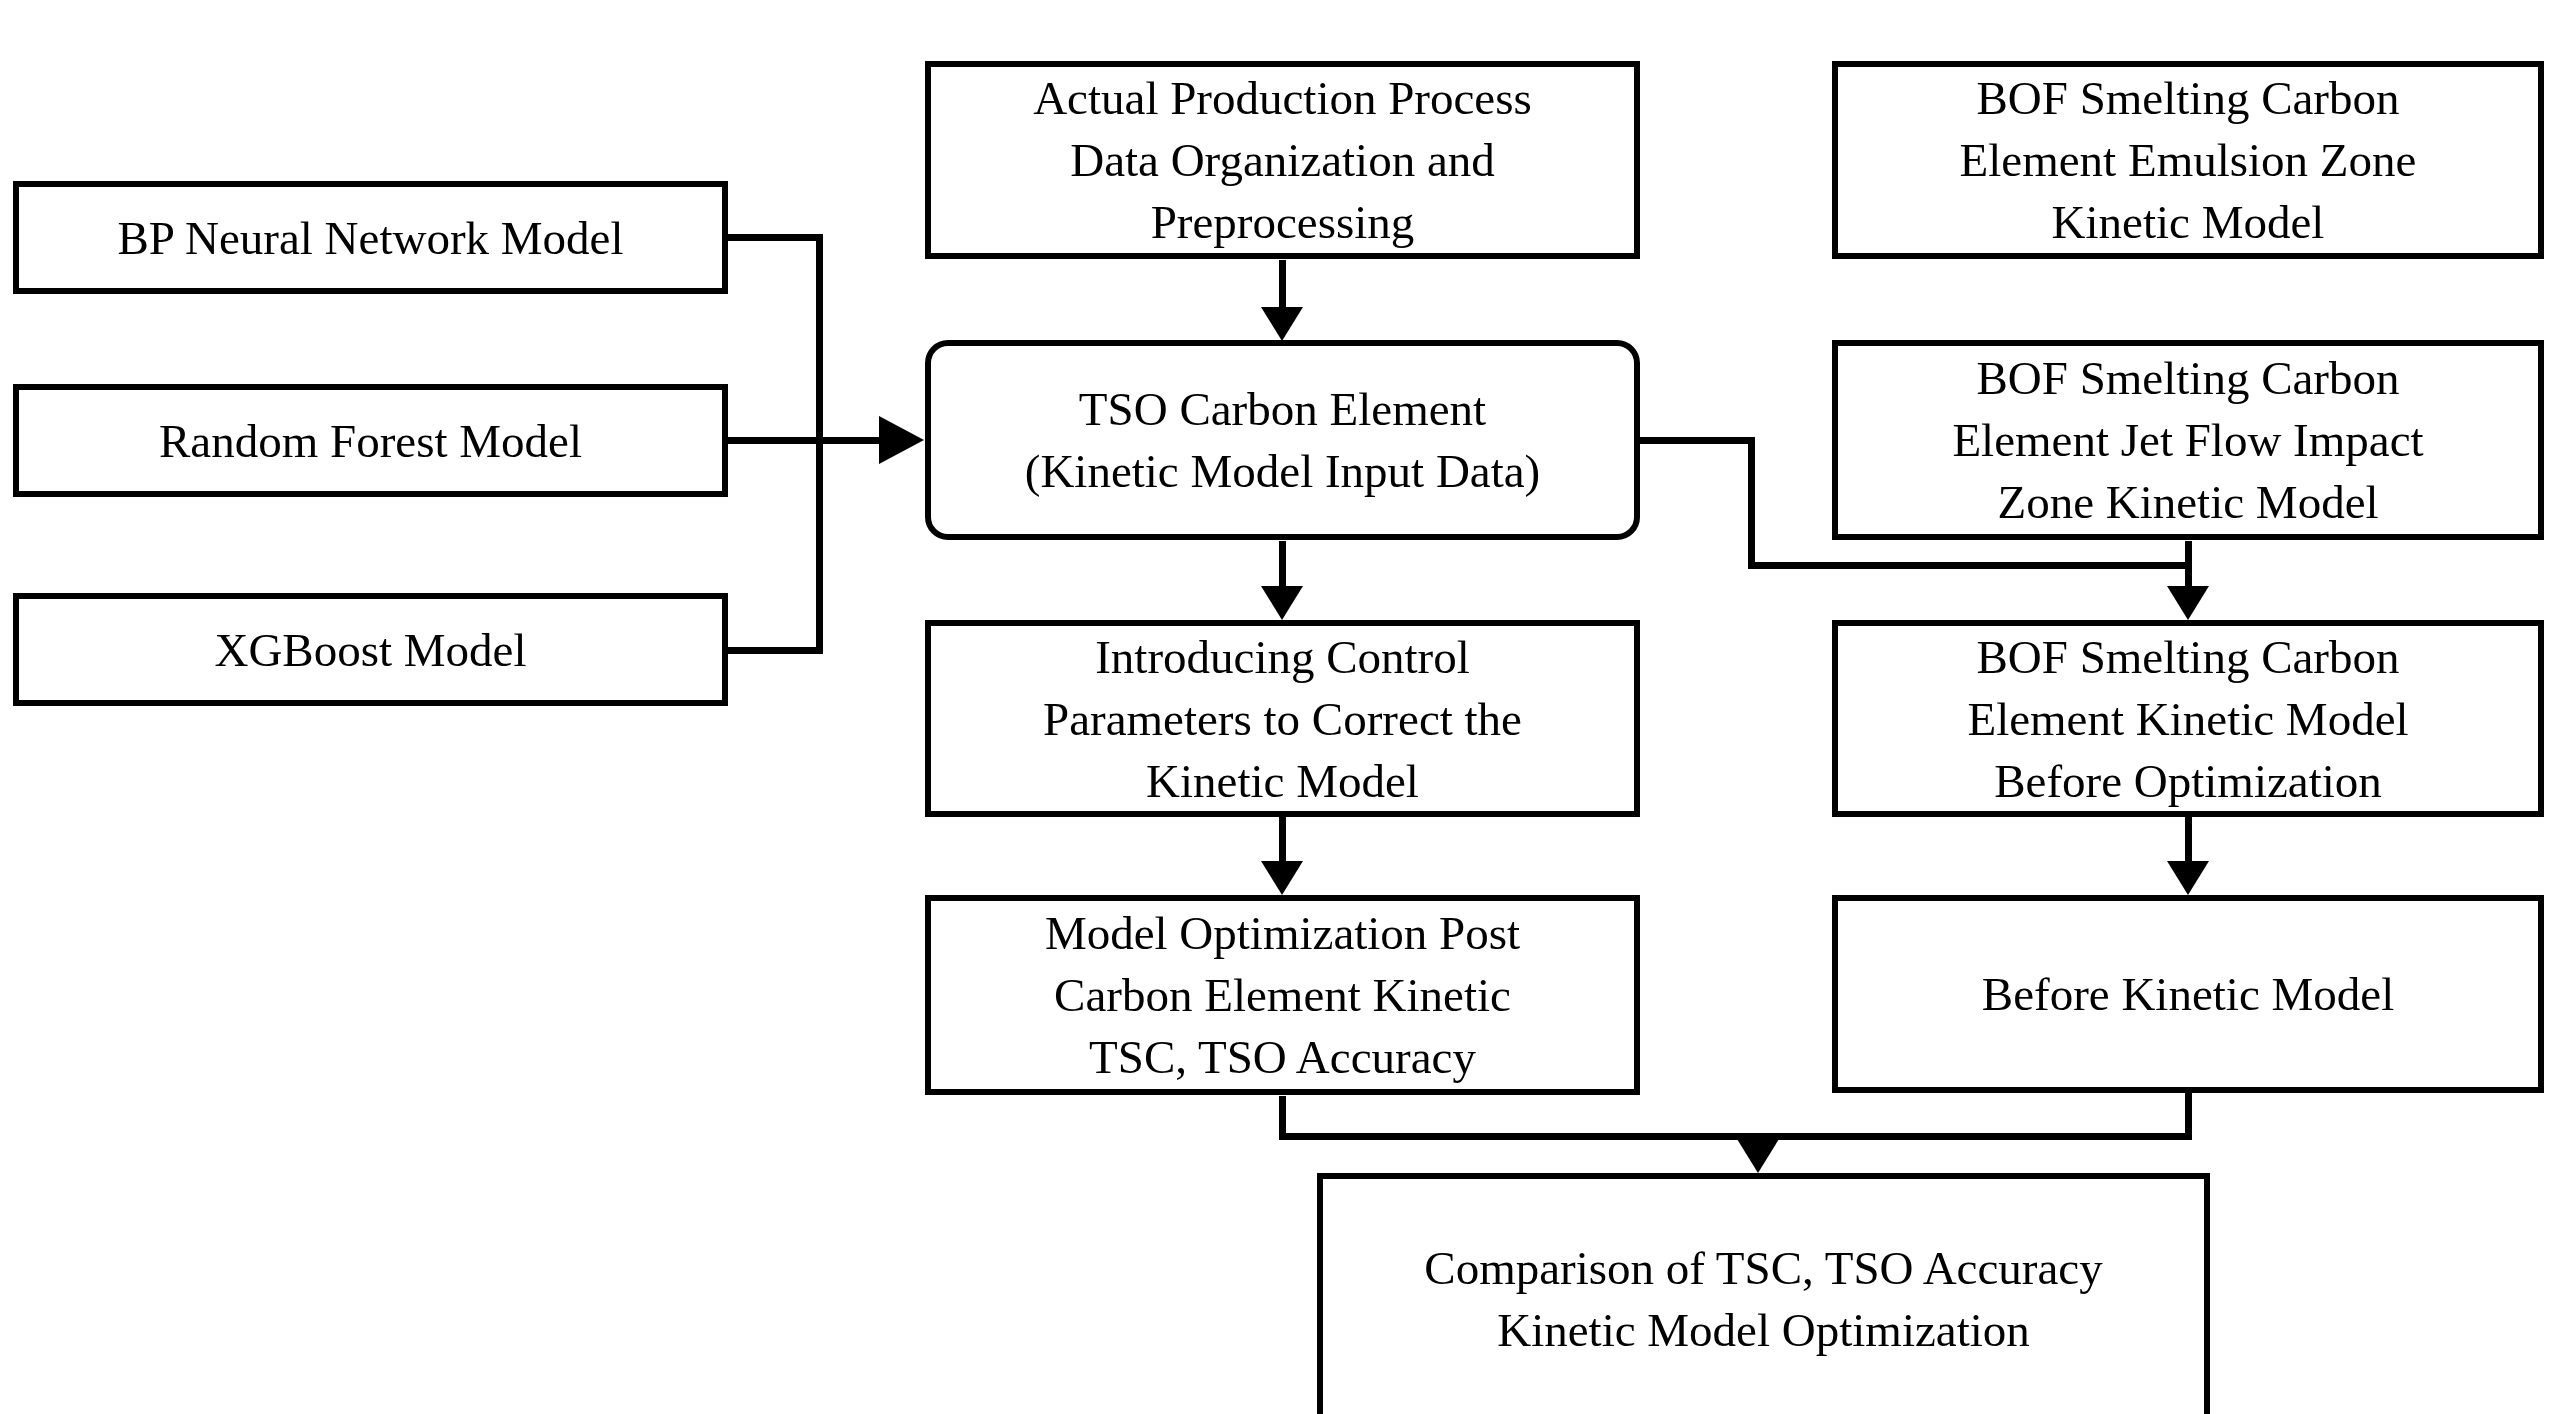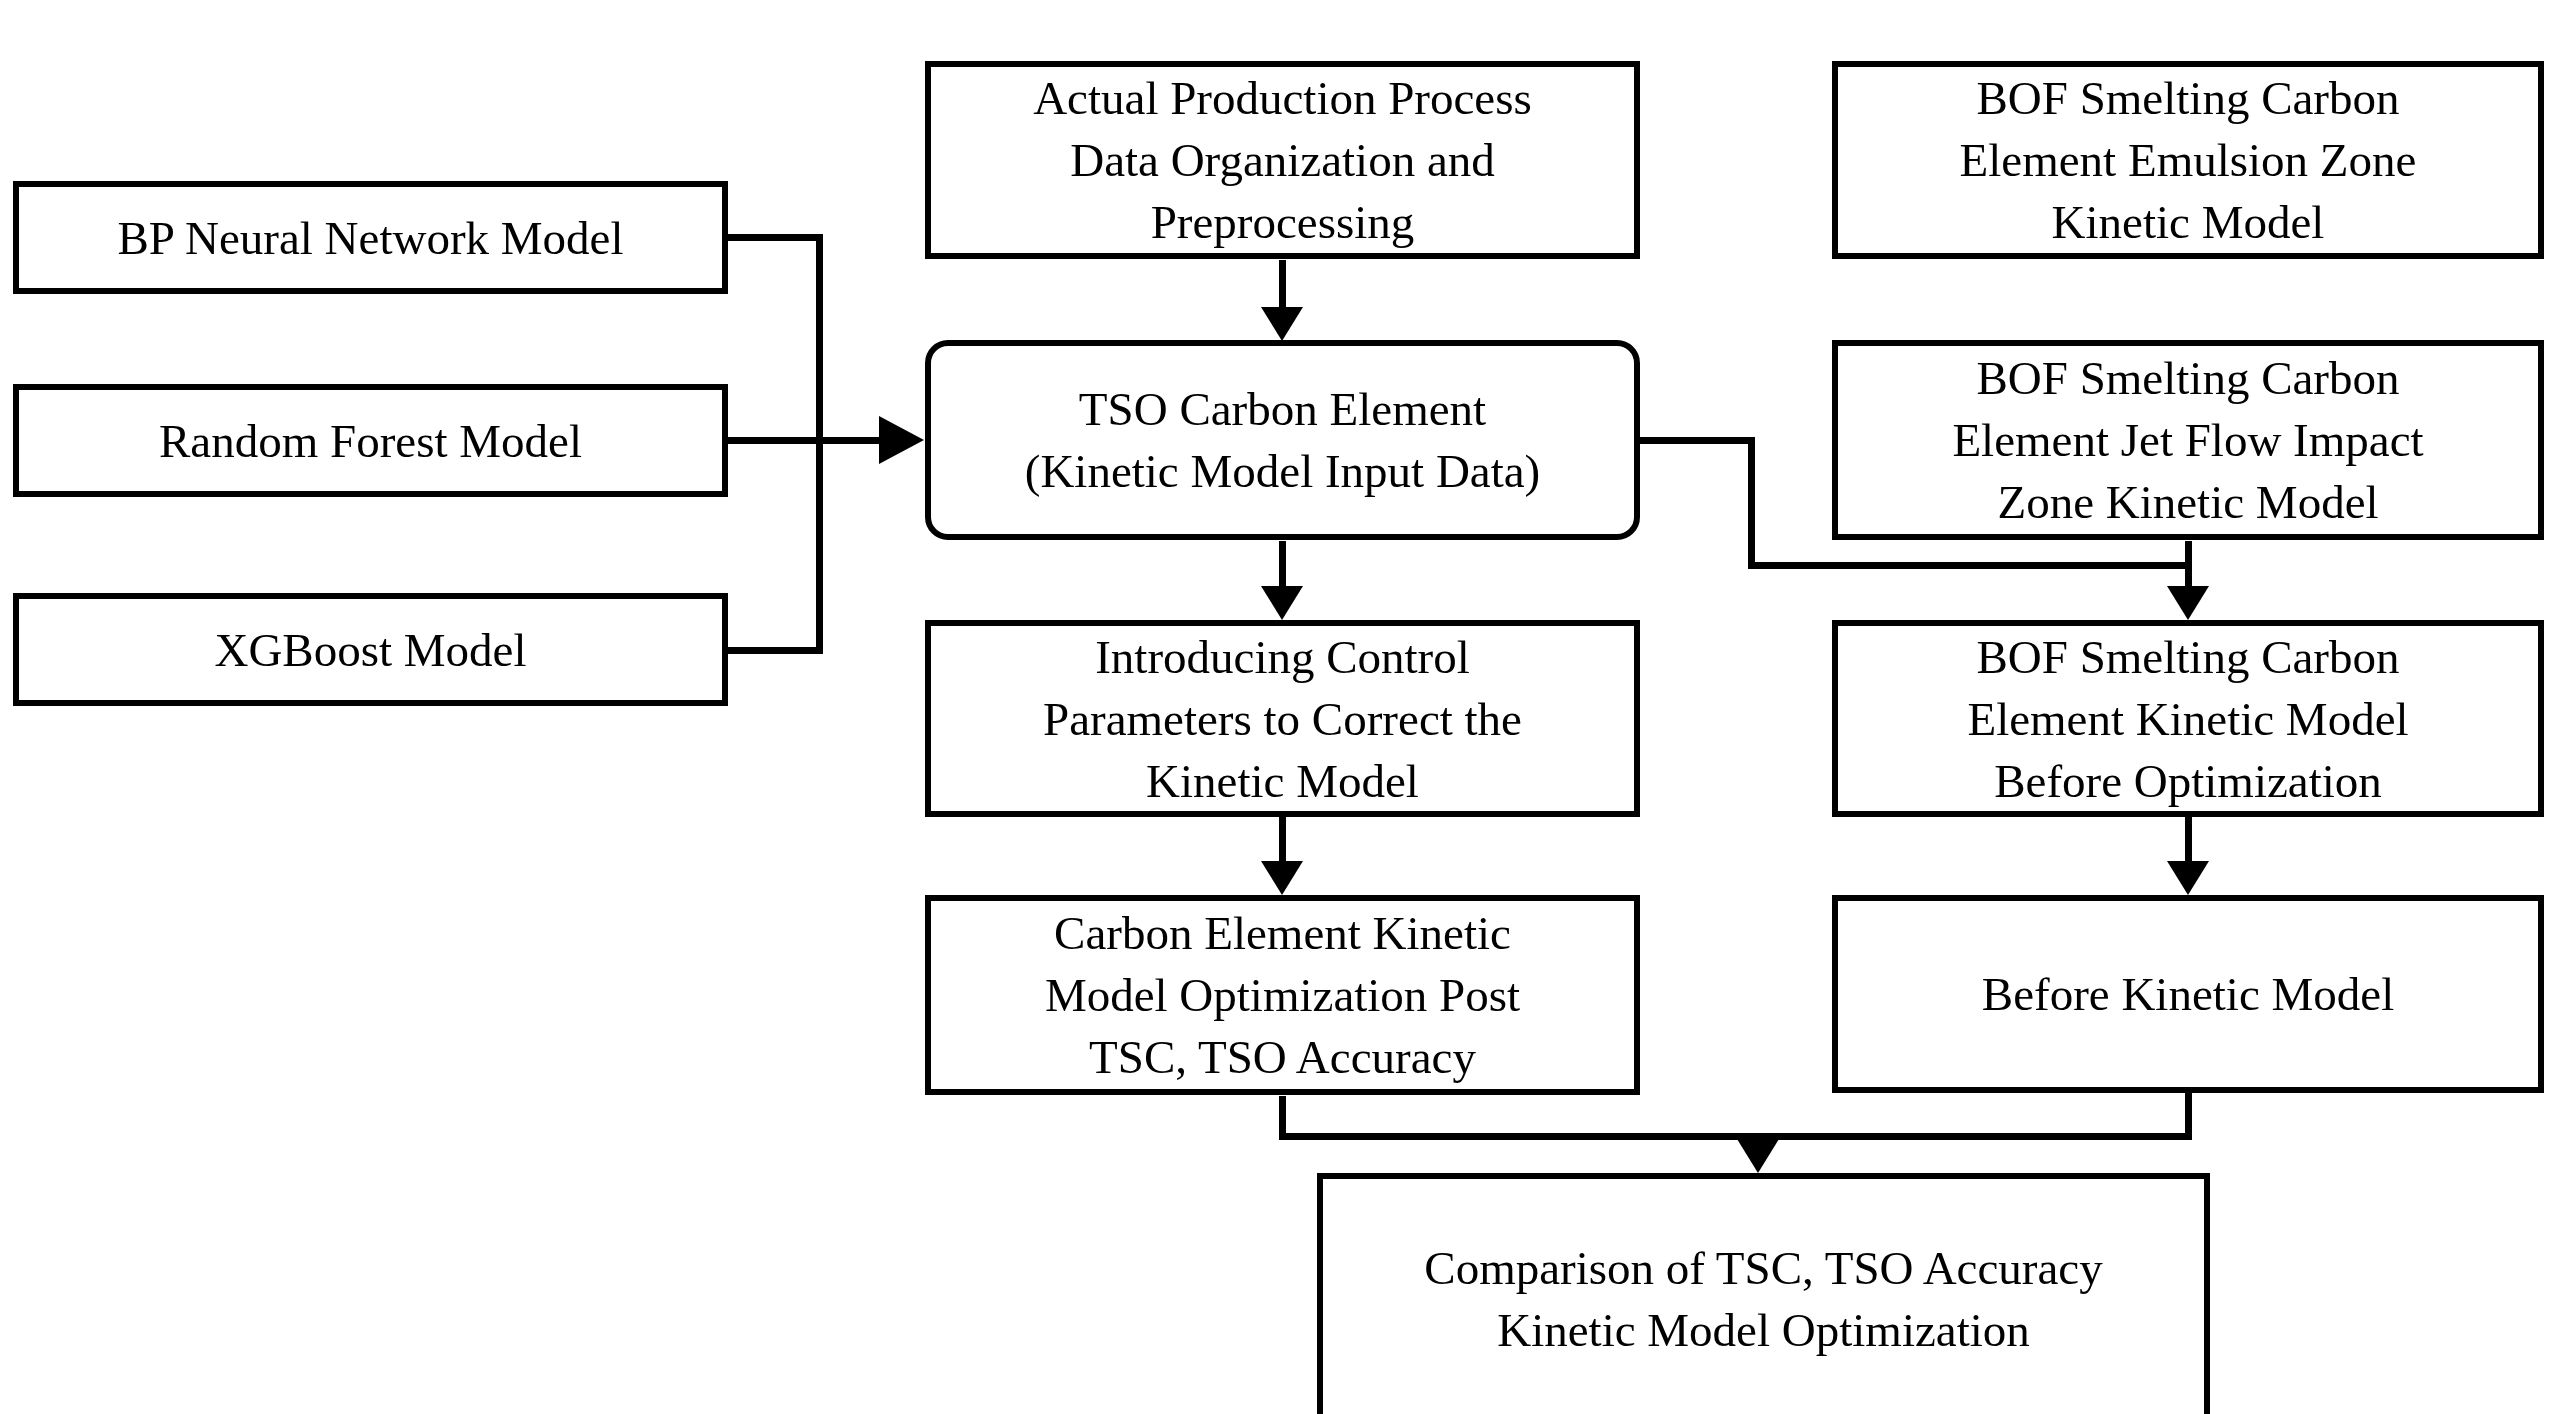--- a/index.html
+++ b/index.html
@@ -52,22 +52,22 @@
   <div class="box" style="left:925px; top:340px; width:715px; height:200px;border-radius:23px;">
     <span>TSO Carbon Element</span>
     <span>(Kinetic Model Input Data)</span>
   </div>
   <div class="box" style="left:925px; top:620px; width:715px; height:197px;">
     <span>Introducing Control</span>
     <span>Parameters to Correct the</span>
     <span>Kinetic Model</span>
   </div>
   <div class="box" style="left:925px; top:895px; width:715px; height:200px;">
+    <span>Model Optimization Post</span>
     <span>Carbon Element Kinetic</span>
-    <span>Model Optimization Post</span>
     <span>TSC, TSO Accuracy</span>
   </div>
 
   <div class="box" style="left:1832px; top:61px; width:712px; height:198px;">
     <span>BOF Smelting Carbon</span>
     <span>Element Emulsion Zone</span>
     <span>Kinetic Model</span>
   </div>
   <div class="box" style="left:1832px; top:340px; width:712px; height:200px;">
     <span>BOF Smelting Carbon</span>

